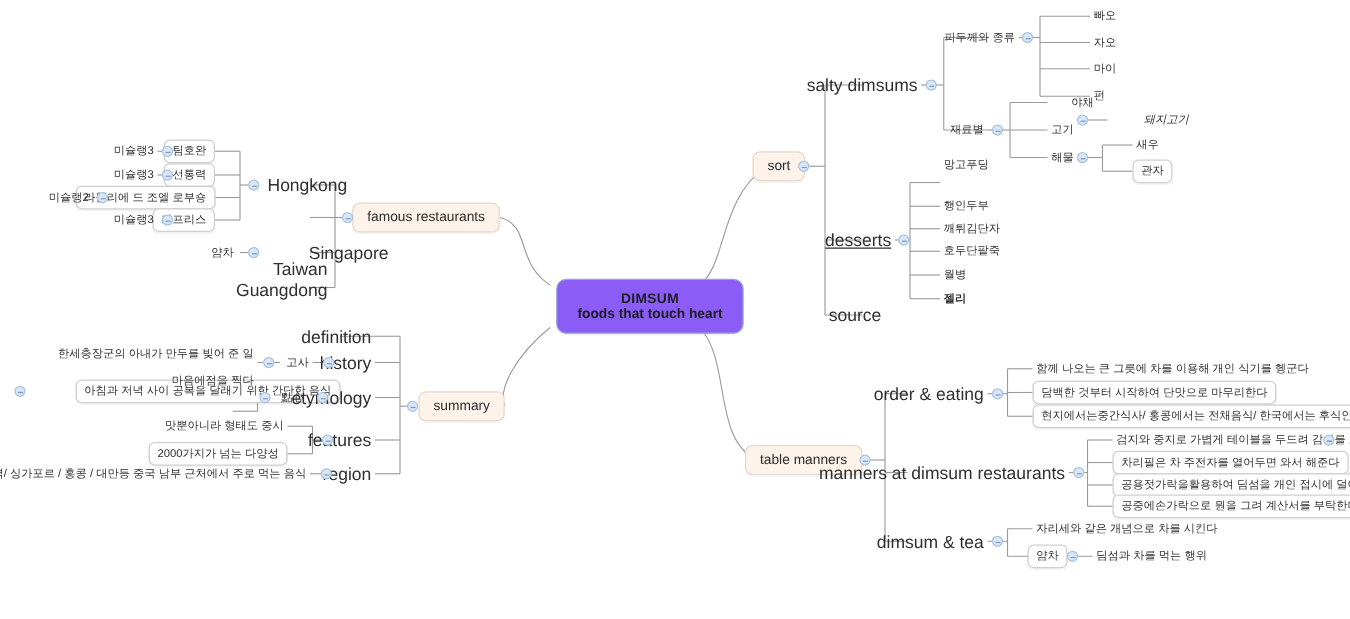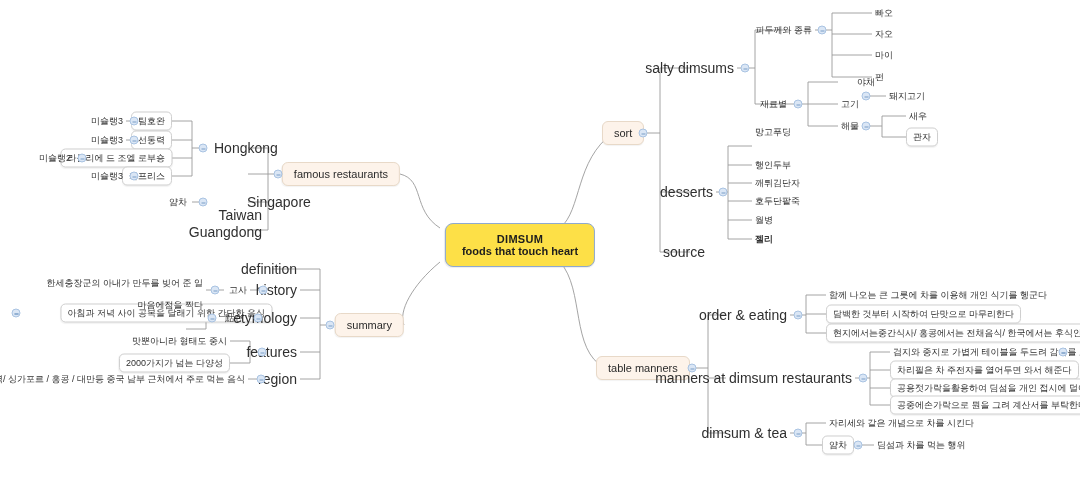--- a/index.html
+++ b/index.html
@@ -3,21 +3,21 @@
 <meta charset="utf-8">
 <style>
   html,body{margin:0;padding:0;background:#ffffff;}
   body{font-family:"Liberation Sans","DejaVu Sans",sans-serif;}
   #canvas{position:relative;width:1080px;height:495px;background:#fff;overflow:hidden;}
   #wires{position:absolute;left:0;top:0;width:1080px;height:495px;pointer-events:none;} 
 
   
   .root{
     position:absolute;transform:translate(-50%,-50%);
-    background:#fde047;border:1px solid #8ea9cf;border-radius:8px;
+    background:#8b5cf6;border:1px solid #8ea9cf;border-radius:8px;
     padding:9px 16px;text-align:center;font-size:11px;font-weight:bold;color:#1d1d1d;
     box-shadow:0 1px 1px rgba(0,0,0,.07);
   }
   .root .l1{display:block;letter-spacing:.3px;}
   .root .l2{display:block;font-weight:bold;}
 
   
   .pill{
     position:absolute;transform:translateY(-50%);
     background:#fdf3ea;border:1px solid #e8d9c8;border-radius:6px;
@@ -208,30 +208,30 @@
   <div class="lab l ko" style="left:790px;top:104px;">재료별</div>
   <div class="tgl" style="left:798px;top:104px;">
       <i></i>
     </div>
 
   <div class="lab ko" style="left:838px;top:82px;margin-left:16px;">야채</div>
   <div class="lab ko" style="left:838px;top:104px;">고기</div>
   <div class="tgl" style="left:866px;top:96px;">
       <i></i>
     </div>
-  <div class="lab ko" style="left:886px;top:96px;">돼지고기</div>
+  <div class="lab ko" style="left:912px;top:96px;font-style:italic;">돼지고기</div>
 
   <div class="lab ko" style="left:838px;top:126px;">해물</div>
   <div class="tgl" style="left:866px;top:126px;">
       <i></i>
     </div>
   <div class="lab ko" style="left:906px;top:116px;">새우</div>
   <div class="card" style="left:906px;top:137px;">관자</div>
 
-  <div class="lab l" style="left:716px;top:192px;">desserts</div>
+  <div class="lab l" style="left:716px;top:192px;text-decoration:underline;">desserts</div>
   <div class="tgl" style="left:723px;top:192px;">
       <i></i>
     </div>
   <div class="lab ko" style="left:752px;top:132px;">망고푸딩</div>
   <div class="lab ko" style="left:752px;top:165px;">행인두부</div>
   <div class="lab ko" style="left:752px;top:183px;">깨튀김단자</div>
   <div class="lab ko" style="left:752px;top:201px;">호두단팥죽</div>
   <div class="lab ko" style="left:752px;top:220px;">월병</div>
   <div class="lab ko" style="left:752px;top:239px;font-weight:bold;">젤리</div>
 

